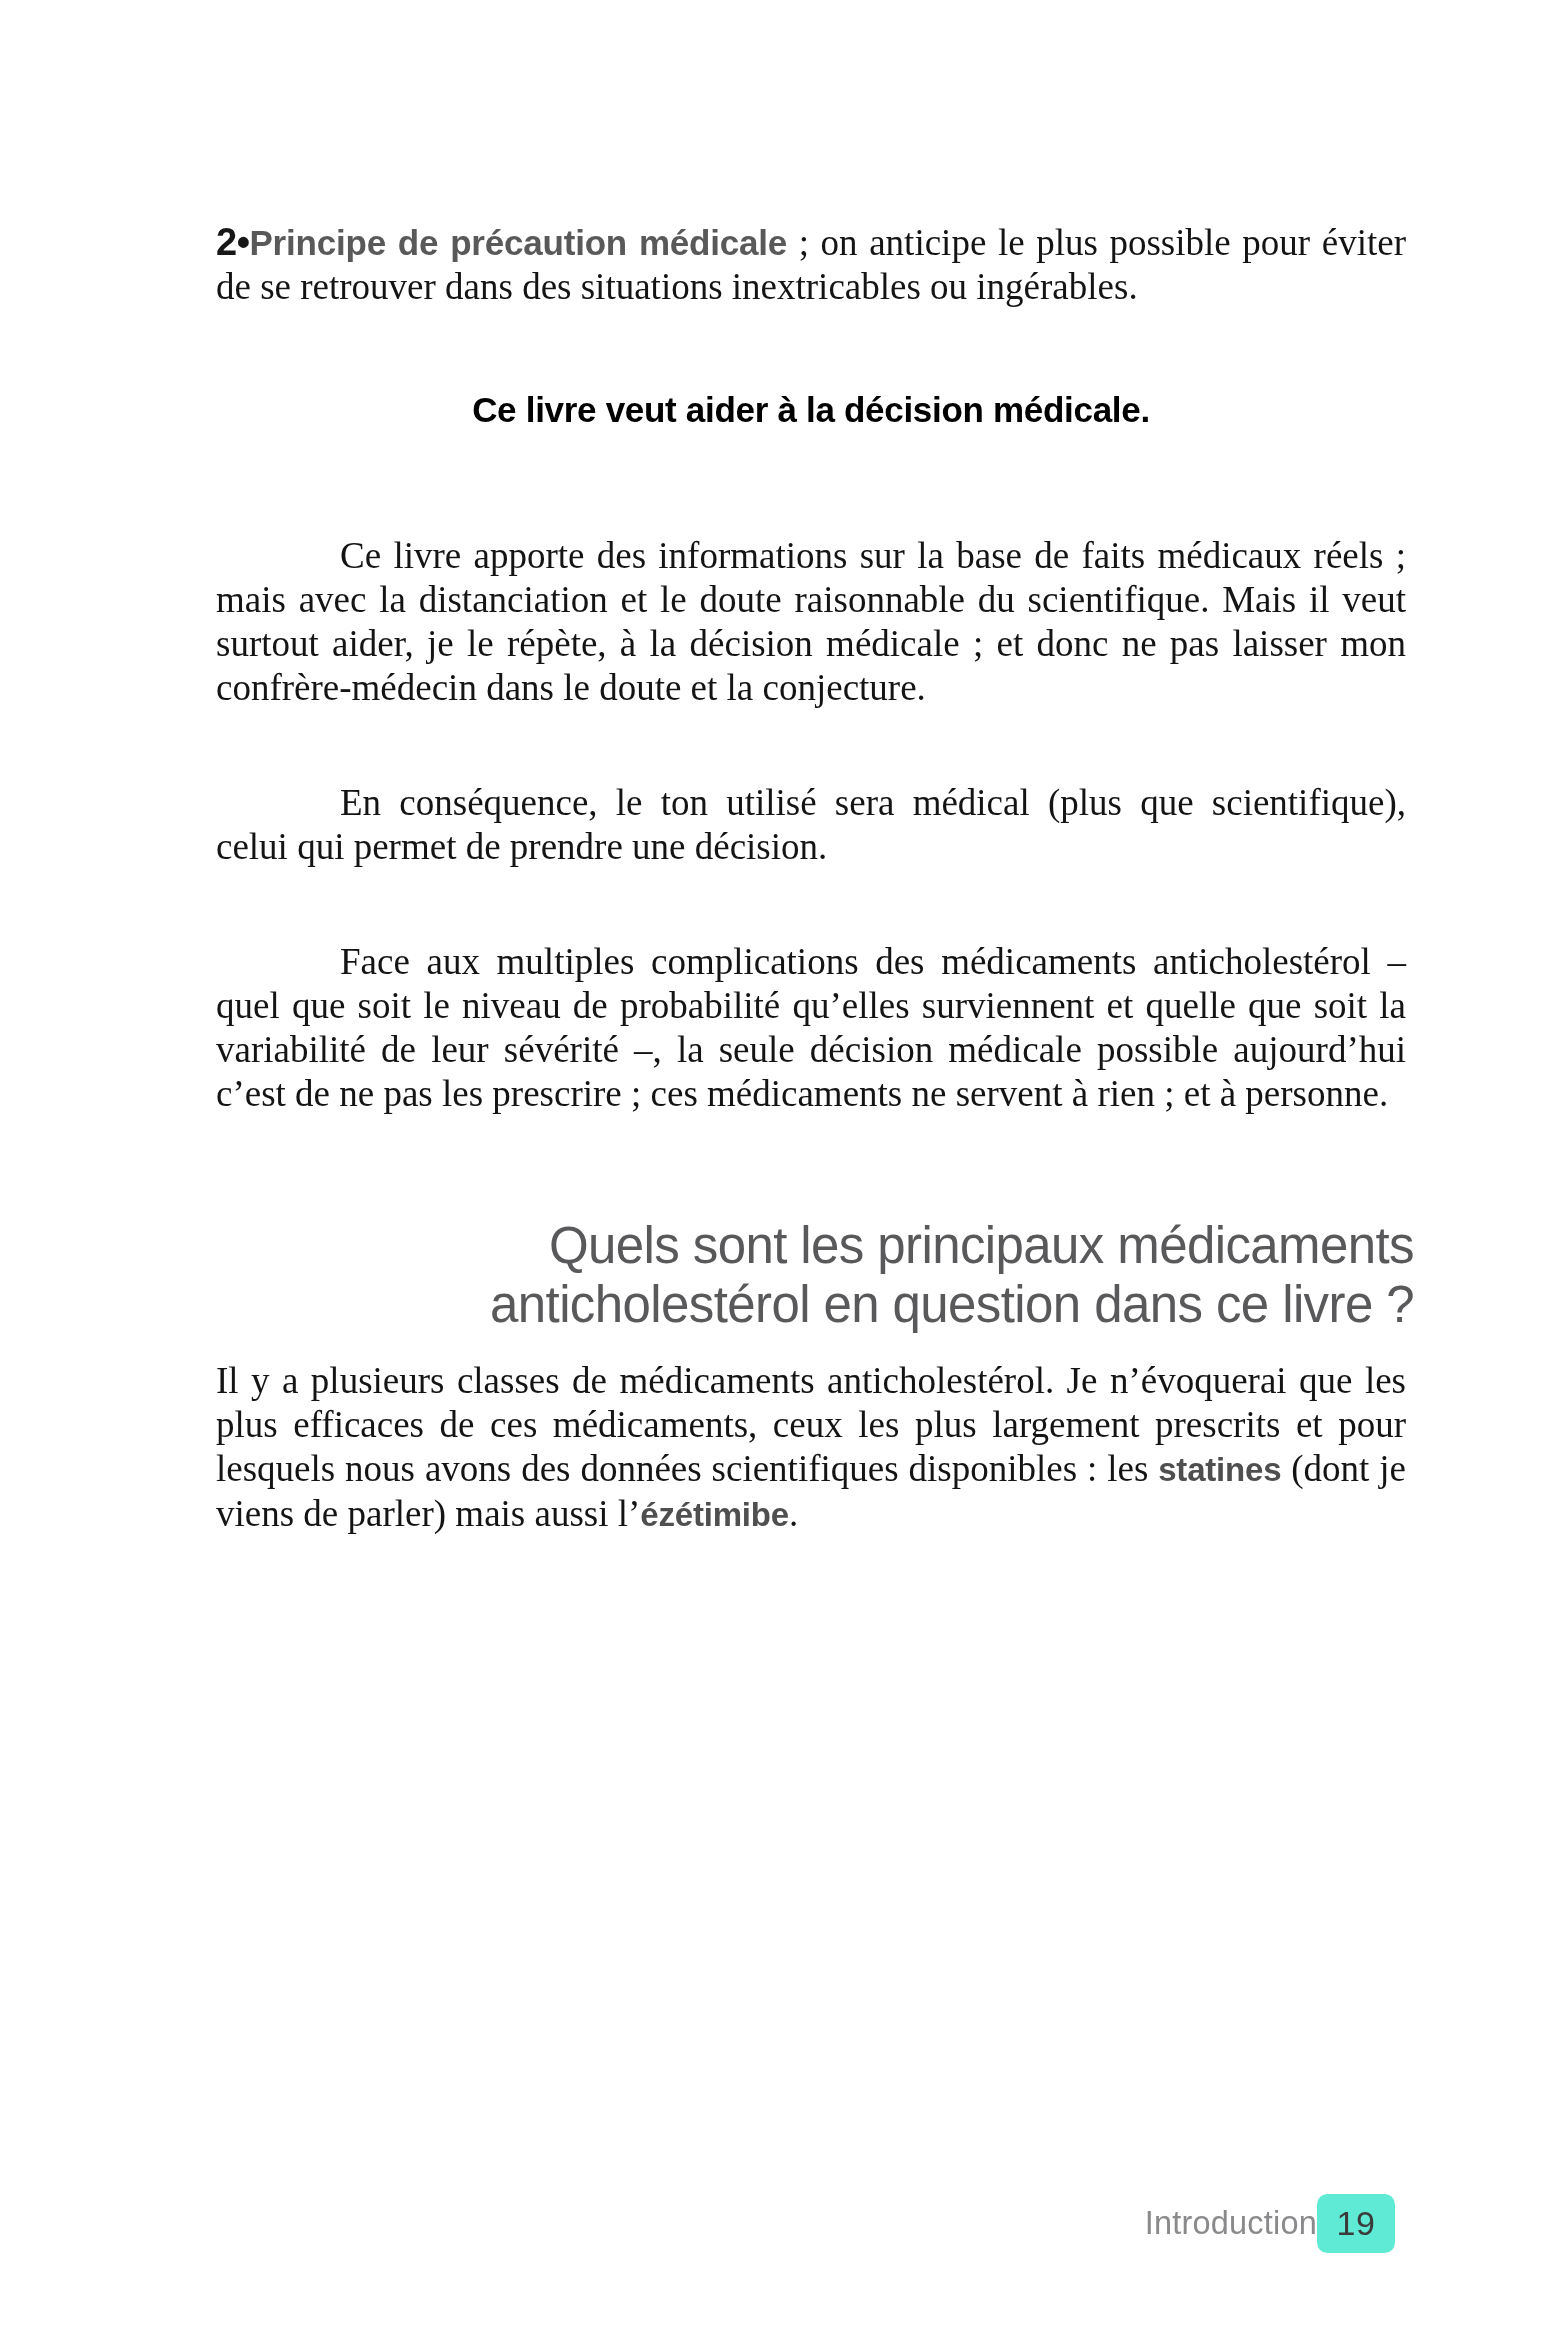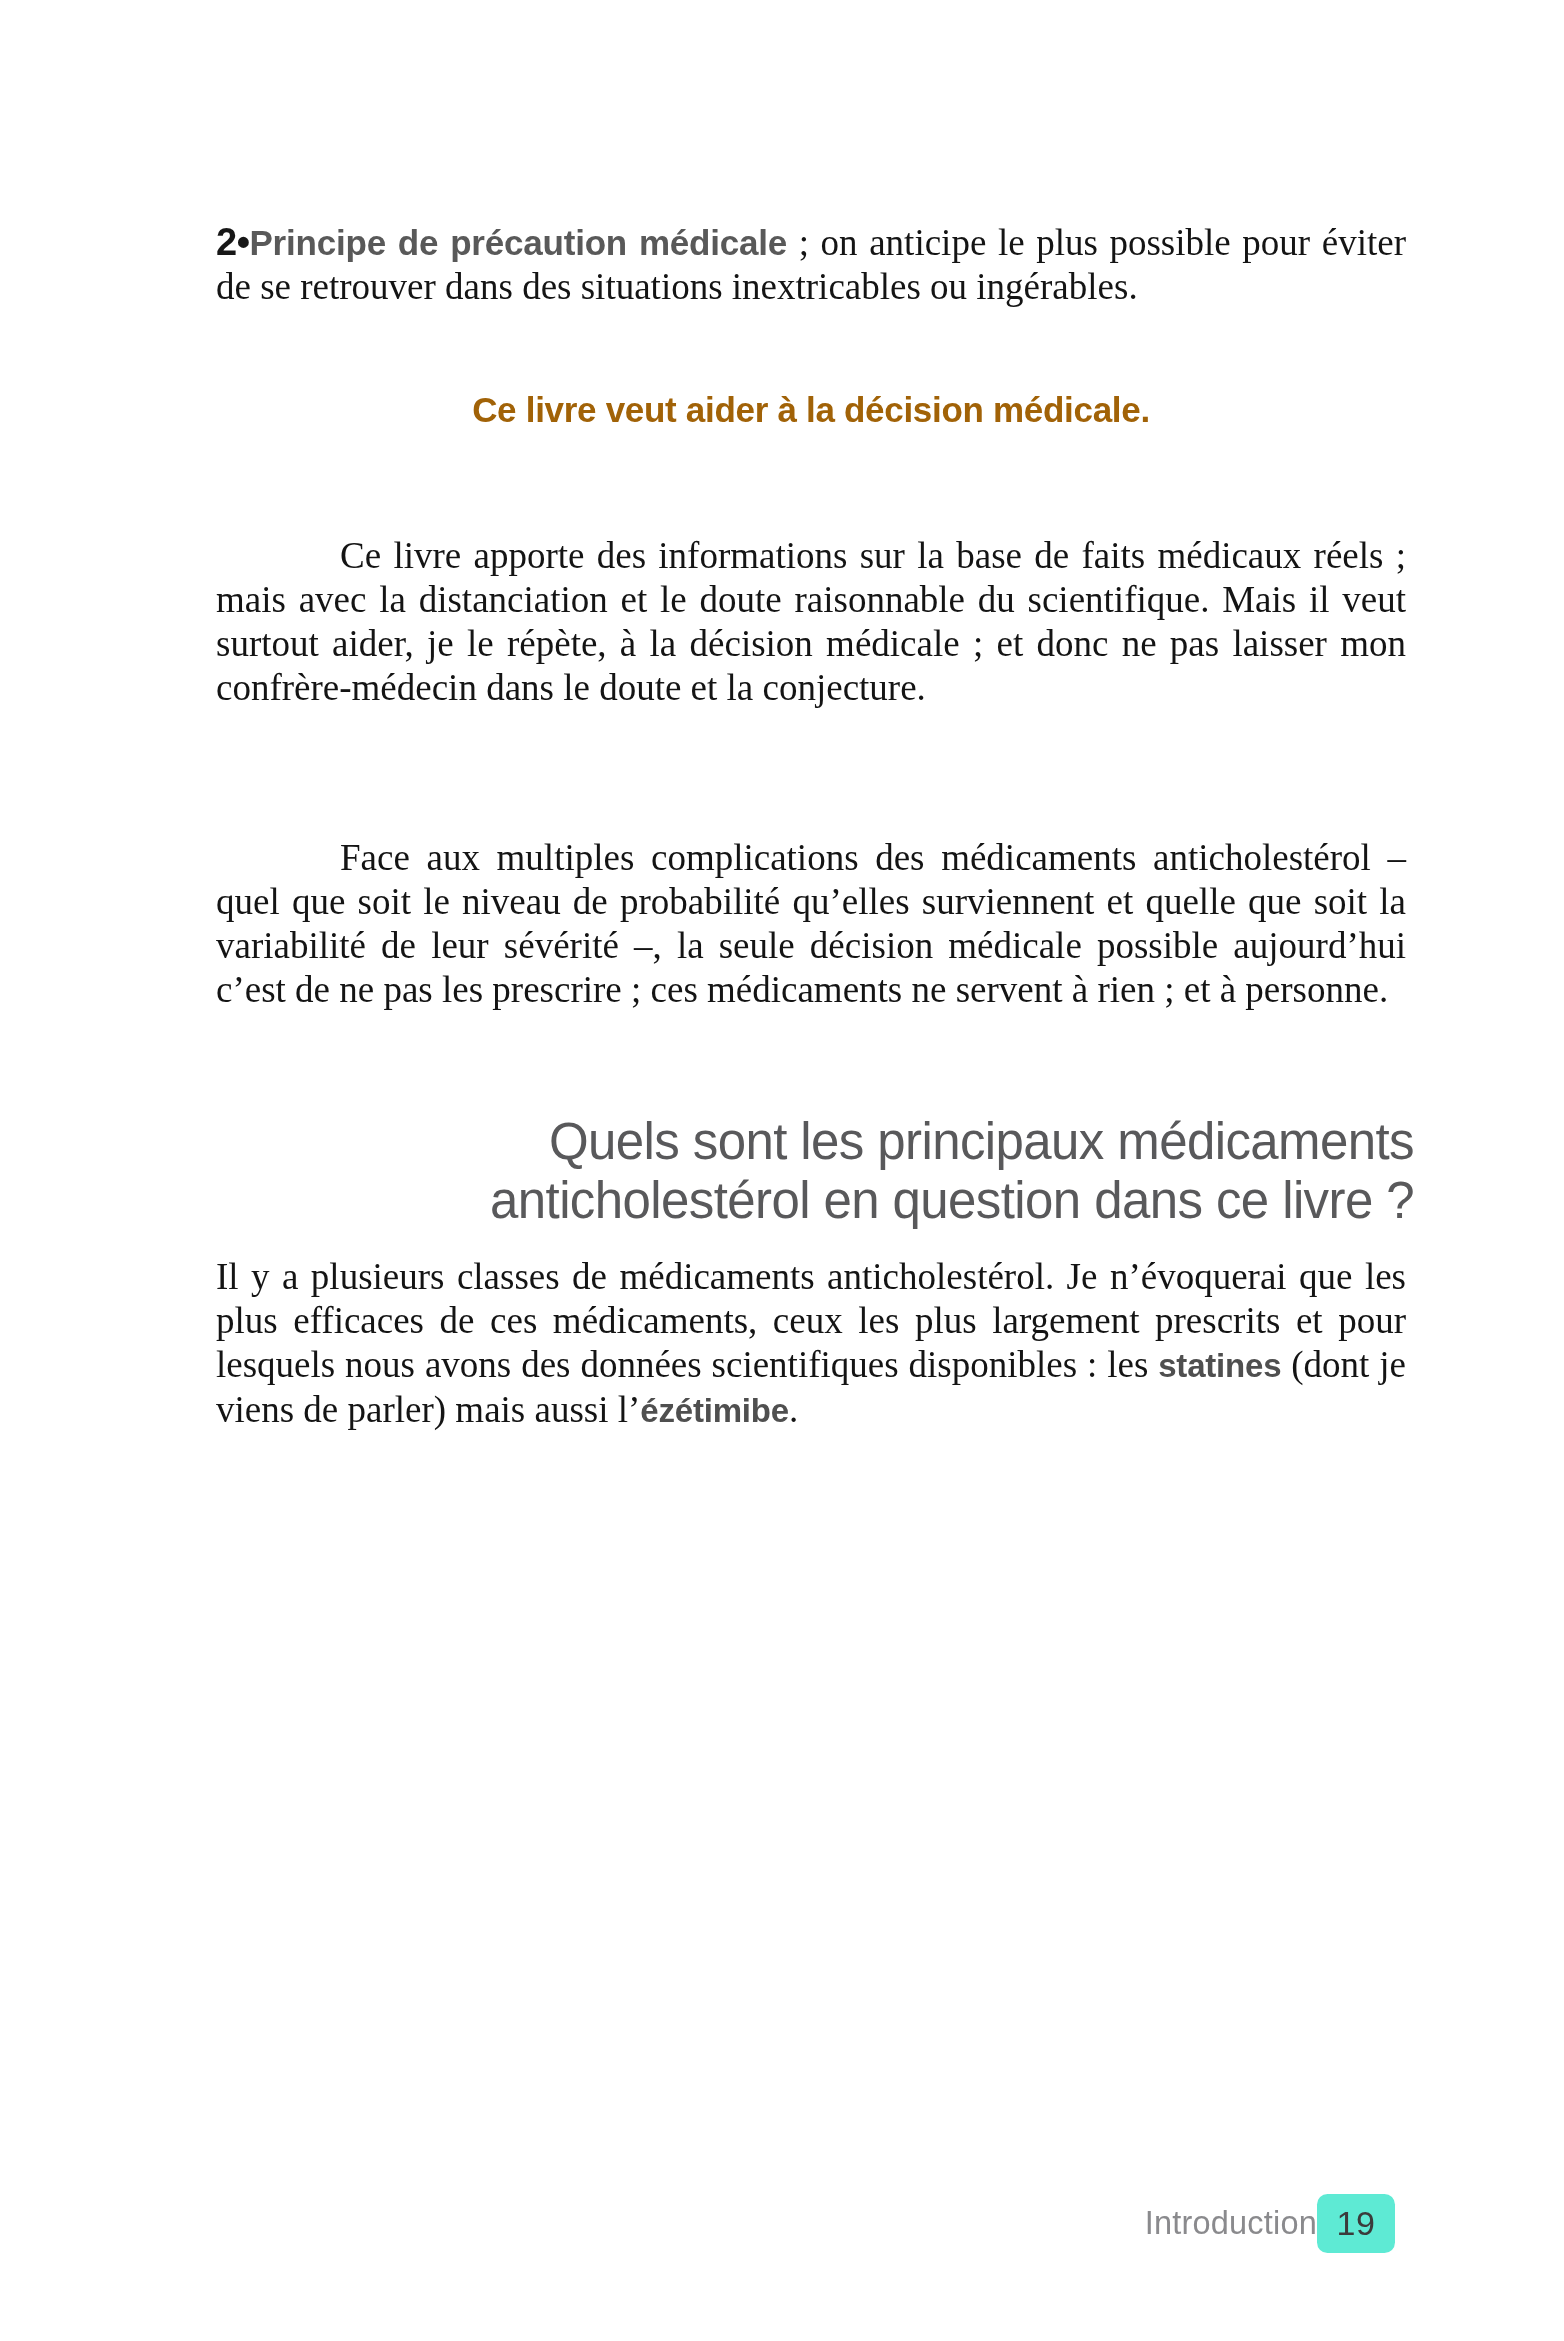--- a/index.html
+++ b/index.html
@@ -66,21 +66,21 @@
     font-size: 35px;
     letter-spacing: -0.2px;
   }
 
   
   .statement {
     margin: 0;
     text-align: center;
     font-family: "Liberation Sans", "DejaVu Sans", sans-serif;
     font-weight: bold;
-    color: #a16207;
+    color: #000000;
     font-size: 35px;
     letter-spacing: -0.3px;
     line-height: 48px;
   }
 
   
   .section-heading {
     margin: 0;
     font-family: "Liberation Sans", "DejaVu Sans", sans-serif;
     font-weight: normal;
@@ -159,20 +159,21 @@
     <div class="gap-l"></div>
 
     <p class="statement">Ce livre veut aider à la décision médicale.</p>
 
     <div class="gap-xl"></div>
 
     <p class="body indent">Ce livre apporte des informations sur la base de faits médicaux réels ; mais avec la distanciation et le doute raisonnable du scientifique. Mais il veut surtout aider, je le répète, à la décision médicale ; et donc ne pas laisser mon confrère-médecin dans le doute et la conjecture.</p>
 
     <div class="gap-m"></div>
 
+    <p class="body indent">En conséquence, le ton utilisé sera médical (plus que scientifique), celui qui permet de prendre une décision.</p>
 
     <div class="gap-m"></div>
 
     <p class="body indent">Face aux multiples complications des médicaments anticholestérol – quel que soit le niveau de probabilité qu’elles surviennent et quelle que soit la variabilité de leur sévérité –, la seule décision médicale possible aujourd’hui c’est de ne pas les prescrire ; ces médicaments ne servent à rien ; et à personne.</p>
 
     <div class="gap-xl"></div>
 
     <h2 class="section-heading">
         <span class="hl l1">Quels sont les principaux médicaments</span>
         <span class="hl l2">anticholestérol en question dans ce livre ?</span>

